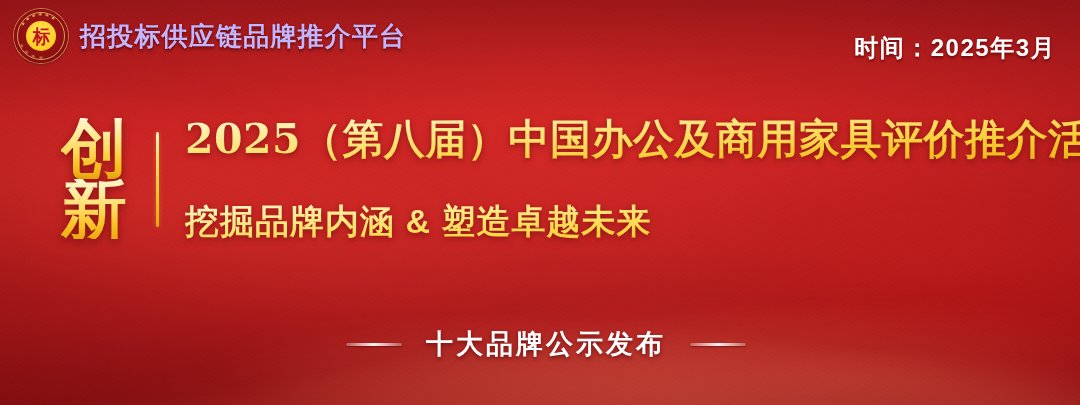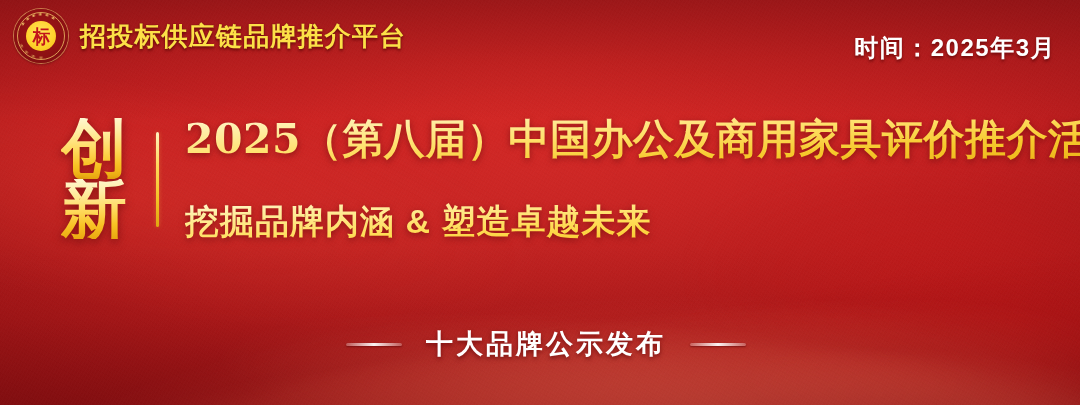--- a/index.html
+++ b/index.html
@@ -174,21 +174,21 @@
   .logo .core-glyph {
     font-family: "DejaVu Serif", "Liberation Serif", serif;
     font-size: 19px;
     line-height: 1;
     font-weight: 700;
     color: #c1141a;
     transform: scaleX(0.92);
   }
 
   .header-title {
-    color: #fde047;
+    color: #c4b5fd;
     font-size: 26px;
     font-weight: 700;
     letter-spacing: 1.2px;
     text-shadow: 0 2px 3px rgba(90,4,6,0.75), 0 0 1px rgba(0,0,0,0.5);
     white-space: nowrap;
   }
   .header-date {
     margin-left: auto;
     color: #ffffff;
     font-size: 24px;

